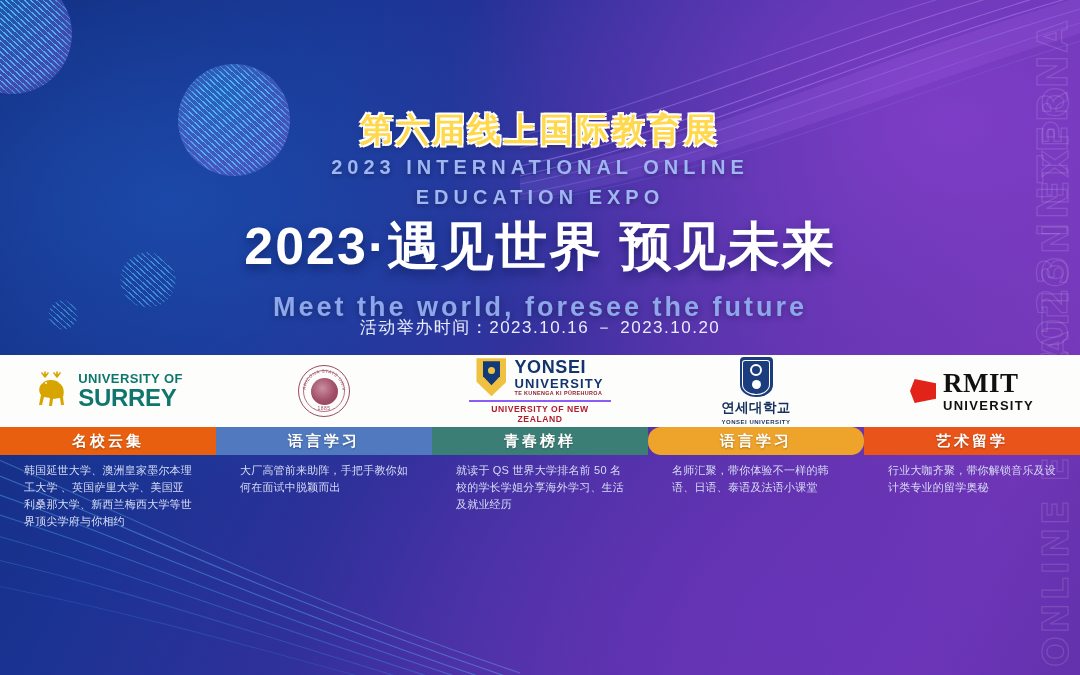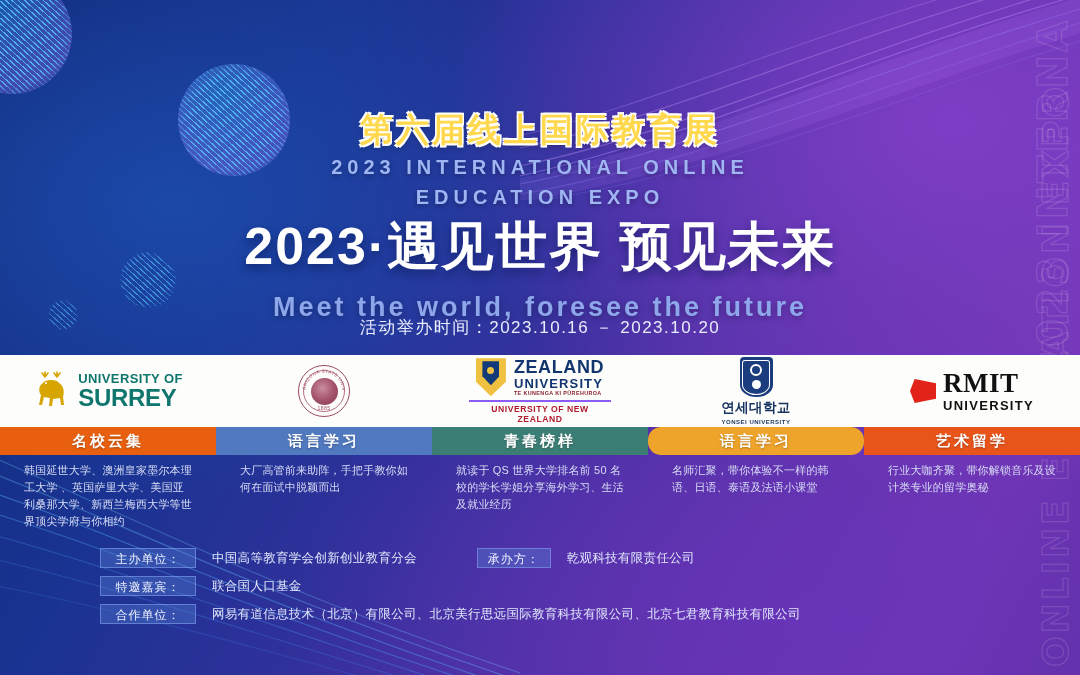--- a/index.html
+++ b/index.html
@@ -278,21 +278,21 @@
       </div>
     </div>
 
     <div class="logo-cell">
       <div class="massey">
         <div class="massey-row">
           <div class="massey-crest">
             <div class="dot"></div>
           </div>
           <div class="massey-txt">
-            <div class="m1">ZEALAND</div>
+            <div class="m1">YONSEI</div>
             <div class="m2">UNIVERSITY</div>
             <div class="m3">TE KUNENGA KI PŪREHUROA</div>
           </div>
         </div>
         <div class="massey-sub">UNIVERSITY OF NEW ZEALAND</div>
       </div>
     </div>
 
     <div class="logo-cell">
       <div class="yonsei">
@@ -335,32 +335,14 @@
         <p>就读于 QS 世界大学排名前 50 名校的学长学姐分享海外学习、生活及就业经历</p>
       </div>
     <div class="cat-desc">
         <p>名师汇聚，带你体验不一样的韩语、日语、泰语及法语小课堂</p>
       </div>
     <div class="cat-desc">
         <p>行业大咖齐聚，带你解锁音乐及设计类专业的留学奥秘</p>
       </div>
   </div>
 
-  <div id="org">
-    <div class="org-row">
-      <div class="org-label">主办单位：</div>
-      <div class="org-value">中国高等教育学会创新创业教育分会</div>
-      <div class="org-pair">
-        <div class="org-label-sm">承办方：</div>
-        <div class="org-value">乾观科技有限责任公司</div>
-      </div>
-    </div>
-    <div class="org-row">
-      <div class="org-label">特邀嘉宾：</div>
-      <div class="org-value">联合国人口基金</div>
-    </div>
-    <div class="org-row">
-      <div class="org-label">合作单位：</div>
-      <div class="org-value">网易有道信息技术（北京）有限公司、北京美行思远国际教育科技有限公司、北京七君教育科技有限公司</div>
-    </div>
-  </div>
 
 </div>
 
 </body></html>

